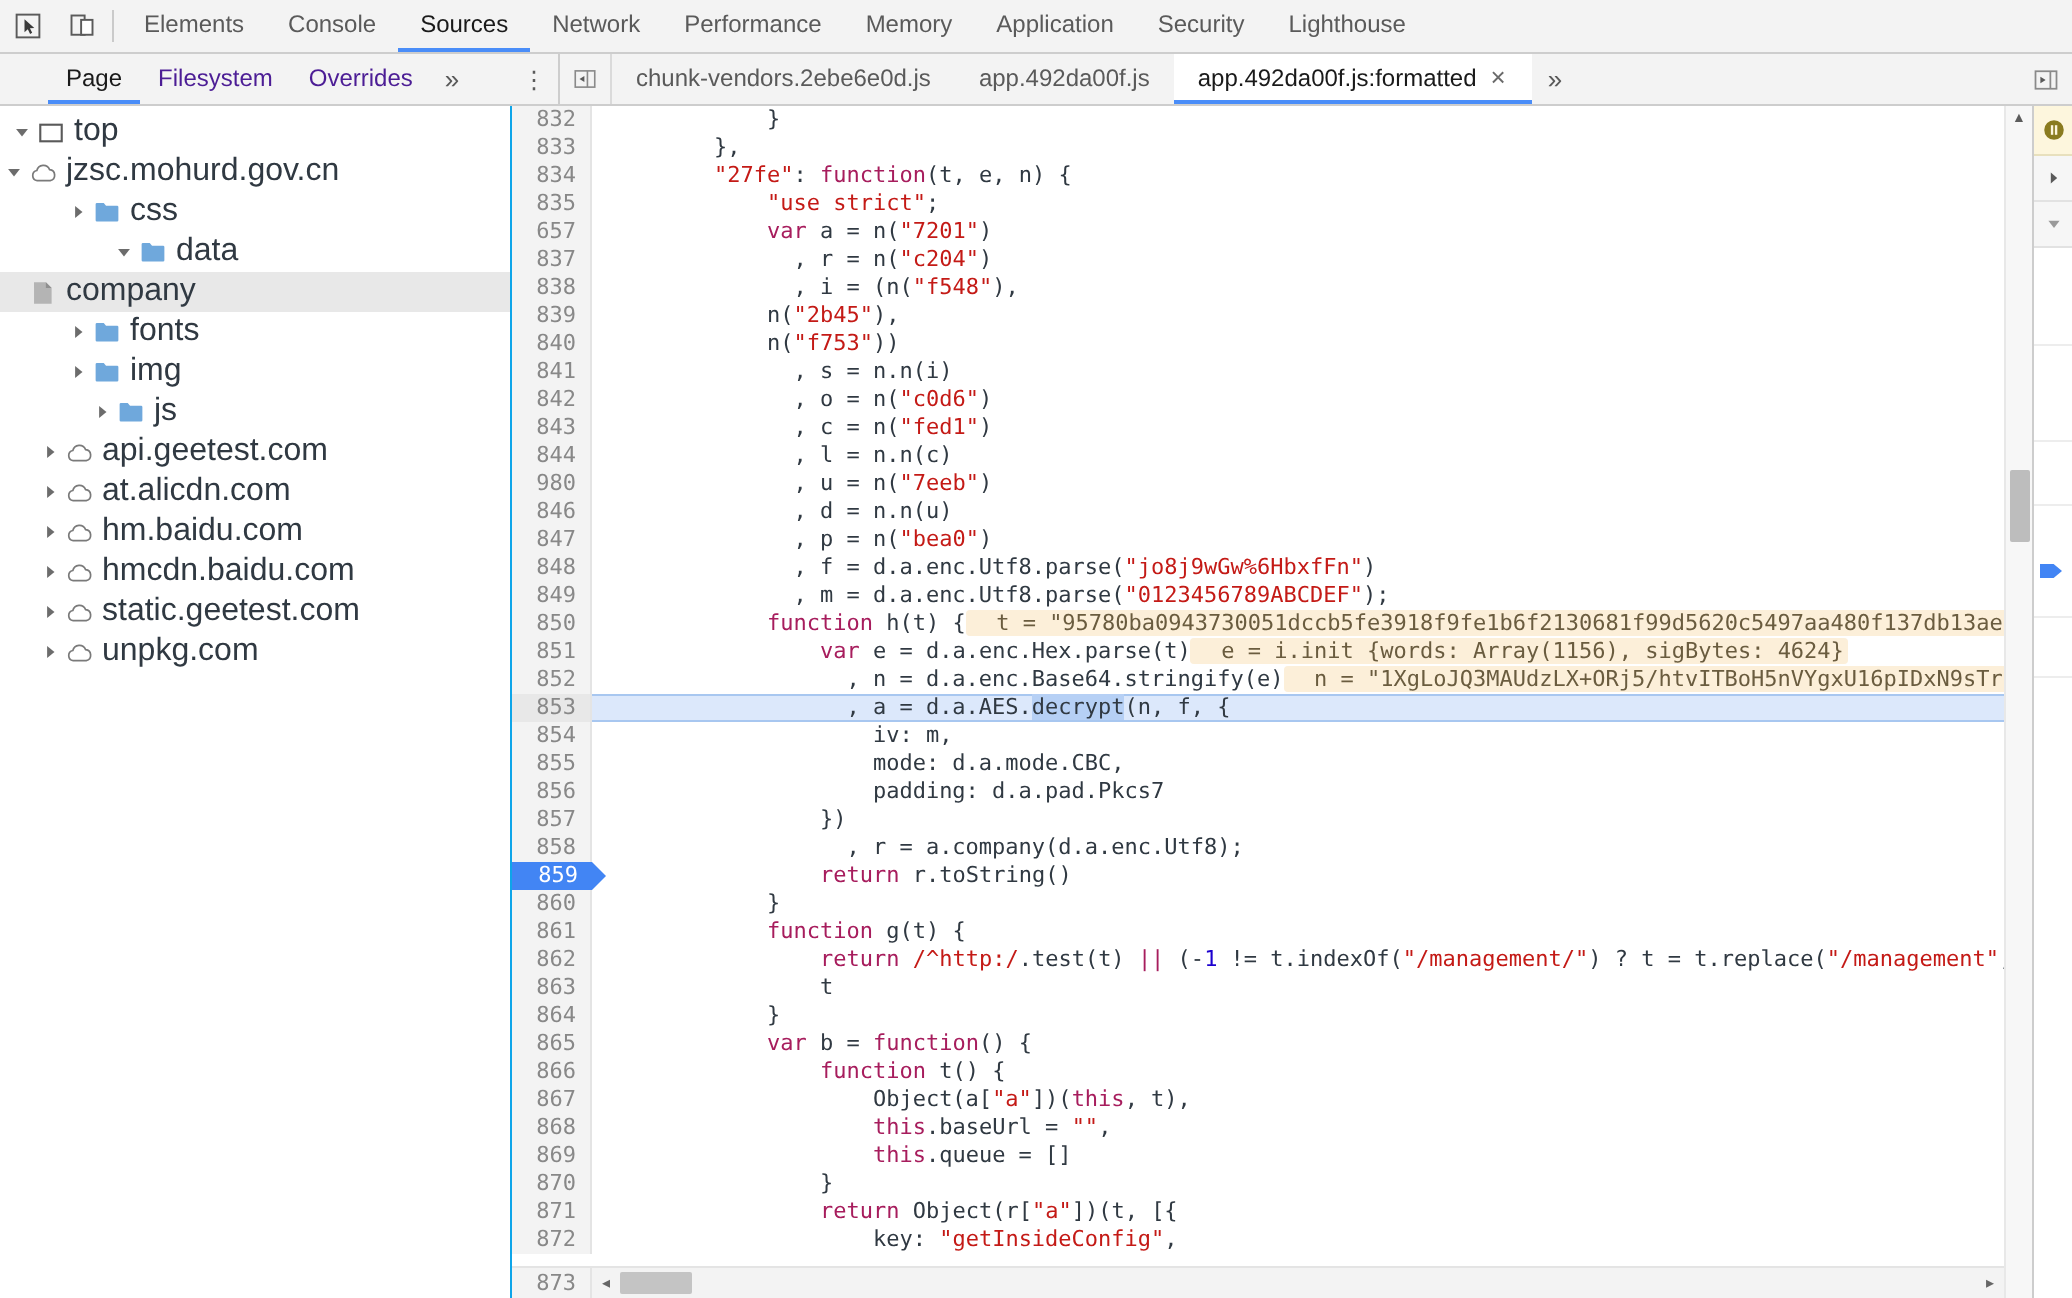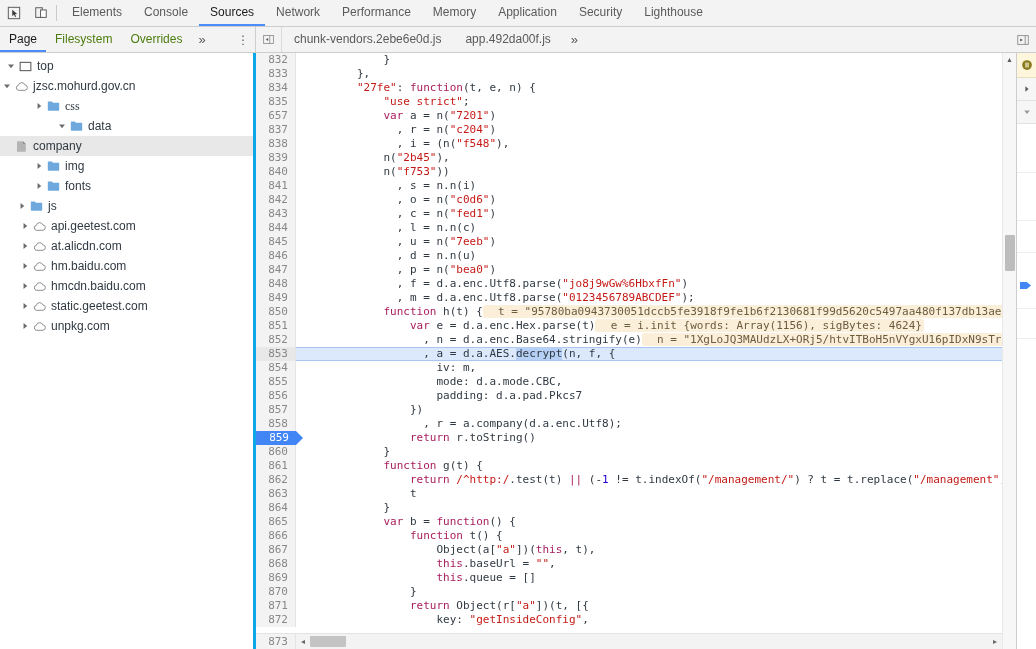--- a/index.html
+++ b/index.html
@@ -75,27 +75,28 @@
     background: #f3f3f3;
     border-bottom: 1px solid #cdcdcd;
   }
   .nav-tabs-bar {
     width: 256px;
     min-width: 256px;
     display: flex;
     align-items: stretch;
     border-right: 1px solid #cdcdcd;
     background: #f3f3f3;
+    margin-left: 24px;
   }
   .nav-tab {
     padding: 0 9px;
     display: flex;
     align-items: center;
     font-size: 12px;
-    color: #4d7c0f;
+    color: #4c1d95;
     cursor: pointer;
     white-space: nowrap;
     border-bottom: 2px solid transparent;
   }
   .nav-tab.selected {
     color: #1a1a1a;
     border-bottom: 2px solid #4a8df8;
   }
   .nav-more {
     padding: 0 7px;
@@ -177,24 +178,24 @@
     flex: 1;
     display: flex;
     min-height: 0;
   }
 
   
   .navigator {
     width: 256px;
     min-width: 256px;
     background: #ffffff;
-    border-right: 3px solid #0ea5e9;
+    border-right: 1px solid #0ea5e9;
     overflow: hidden;
     padding-top: 3px;
-    font-size: 12px;
+    font-size: 16px;
   }
   .tree-row {
     height: 20px;
     display: flex;
     align-items: center;
     white-space: nowrap;
     cursor: pointer;
     padding-right: 4px;
   }
   .tree-row.selected { background: #e8e8e8; }
@@ -500,20 +501,24 @@
           <line x1="9.5" y1="3" x2="9.5" y2="13" stroke="#8a8a8a" stroke-width="1"></line>
           <path d="M7.6 6.2 L4.6 8 L7.6 9.8 Z" fill="#5a5a5a"></path>
         </svg>
       </div>
       <div class="editor-tab">
         <span>chunk-vendors.2ebe6e0d.js</span>
       </div>
       <div class="editor-tab">
         <span>app.492da00f.js</span>
       </div>
+      <div class="editor-tab selected">
+        <span>app.492da00f.js:formatted</span>
+        <span class="tab-close">×</span>
+      </div>
       <div class="etab-overflow">
         <span>»</span>
       </div>
       <div class="etab-right">
         <div style="display:flex;align-items:center;justify-content:center;cursor:pointer;">
           <svg width="14" height="14" viewBox="0 0 16 16">
             <rect x="2" y="3" width="12" height="10" fill="none" stroke="#8a8a8a" stroke-width="1"></rect>
             <line x1="10.5" y1="3" x2="10.5" y2="13" stroke="#8a8a8a" stroke-width="1"></line>
             <path d="M4.8 6.2 L7.8 8 L4.8 9.8 Z" fill="#5a5a5a"></path>
           </svg>
@@ -544,21 +549,21 @@
               <path d="M1.3 3.2 L8.7 3.2 L5 7.8 Z" fill="#6c6c6c"></path>
             </svg>
           </span>
           <span class="tree-ico">
             <svg width="14" height="11" viewBox="0 0 18 13">
               <path d="M4.6 11.4 A3.3 3.3 0 0 1 4.4 4.9 A4.3 4.3 0 0 1 12.6 4.3 A3.6 3.6 0 0 1 13 11.4 Z" fill="none" stroke="#7a7a7a" stroke-width="1.1" stroke-linejoin="round"></path>
             </svg>
           </span>
           <span class="tree-label">jzsc.mohurd.gov.cn</span>
         </div>
-        <div class="tree-row" style="padding-left: 32px; font-family: Liberation Serif, serif;">
+        <div class="tree-row" style="padding-left: 32px;">
           <span class="twisty">
             <svg width="8" height="8" viewBox="0 0 10 10">
               <path d="M3.2 1.3 L7.8 5 L3.2 8.7 Z" fill="#6c6c6c"></path>
             </svg>
           </span>
           <span class="tree-ico">
             <svg width="13" height="12" viewBox="0 0 16 14">
               <path d="M1 2.2 A0.8 0.8 0 0 1 1.8 1.4 L6 1.4 L7.4 3.1 L14.2 3.1 A0.8 0.8 0 0 1 15 3.9 L15 12 A0.8 0.8 0 0 1 14.2 12.8 L1.8 12.8 A0.8 0.8 0 0 1 1 12 Z" fill="#6fa8dc"></path>
             </svg>
           </span>
@@ -591,36 +596,36 @@
           <span class="twisty">
             <svg width="8" height="8" viewBox="0 0 10 10">
               <path d="M3.2 1.3 L7.8 5 L3.2 8.7 Z" fill="#6c6c6c"></path>
             </svg>
           </span>
           <span class="tree-ico">
             <svg width="13" height="12" viewBox="0 0 16 14">
               <path d="M1 2.2 A0.8 0.8 0 0 1 1.8 1.4 L6 1.4 L7.4 3.1 L14.2 3.1 A0.8 0.8 0 0 1 15 3.9 L15 12 A0.8 0.8 0 0 1 14.2 12.8 L1.8 12.8 A0.8 0.8 0 0 1 1 12 Z" fill="#6fa8dc"></path>
             </svg>
           </span>
-          <span class="tree-label">img</span>
+          <span class="tree-label">fonts</span>
         </div>
         <div class="tree-row" style="padding-left: 32px;">
           <span class="twisty">
             <svg width="8" height="8" viewBox="0 0 10 10">
               <path d="M3.2 1.3 L7.8 5 L3.2 8.7 Z" fill="#6c6c6c"></path>
             </svg>
           </span>
           <span class="tree-ico">
             <svg width="13" height="12" viewBox="0 0 16 14">
               <path d="M1 2.2 A0.8 0.8 0 0 1 1.8 1.4 L6 1.4 L7.4 3.1 L14.2 3.1 A0.8 0.8 0 0 1 15 3.9 L15 12 A0.8 0.8 0 0 1 14.2 12.8 L1.8 12.8 A0.8 0.8 0 0 1 1 12 Z" fill="#6fa8dc"></path>
             </svg>
           </span>
-          <span class="tree-label">fonts</span>
-        </div>
-        <div class="tree-row" style="padding-left: 15px;">
+          <span class="tree-label">img</span>
+        </div>
+        <div class="tree-row" style="padding-left: 44px;">
           <span class="twisty">
             <svg width="8" height="8" viewBox="0 0 10 10">
               <path d="M3.2 1.3 L7.8 5 L3.2 8.7 Z" fill="#6c6c6c"></path>
             </svg>
           </span>
           <span class="tree-ico">
             <svg width="13" height="12" viewBox="0 0 16 14">
               <path d="M1 2.2 A0.8 0.8 0 0 1 1.8 1.4 L6 1.4 L7.4 3.1 L14.2 3.1 A0.8 0.8 0 0 1 15 3.9 L15 12 A0.8 0.8 0 0 1 14.2 12.8 L1.8 12.8 A0.8 0.8 0 0 1 1 12 Z" fill="#6fa8dc"></path>
             </svg>
           </span>
@@ -714,21 +719,21 @@
           <div class="code-line"><div class="ln">835</div><div class="src">            <span class="str">"use strict"</span>;</div></div>
           <div class="code-line"><div class="ln">657</div><div class="src">            <span class="kw">var</span> a = n(<span class="str">"7201"</span>)</div></div>
           <div class="code-line"><div class="ln">837</div><div class="src">              , r = n(<span class="str">"c204"</span>)</div></div>
           <div class="code-line"><div class="ln">838</div><div class="src">              , i = (n(<span class="str">"f548"</span>),</div></div>
           <div class="code-line"><div class="ln">839</div><div class="src">            n(<span class="str">"2b45"</span>),</div></div>
           <div class="code-line"><div class="ln">840</div><div class="src">            n(<span class="str">"f753"</span>))</div></div>
           <div class="code-line"><div class="ln">841</div><div class="src">              , s = n.n(i)</div></div>
           <div class="code-line"><div class="ln">842</div><div class="src">              , o = n(<span class="str">"c0d6"</span>)</div></div>
           <div class="code-line"><div class="ln">843</div><div class="src">              , c = n(<span class="str">"fed1"</span>)</div></div>
           <div class="code-line"><div class="ln">844</div><div class="src">              , l = n.n(c)</div></div>
-          <div class="code-line"><div class="ln">845</div><div class="src">              , u = n(<span class="str">"7eeb"</span>)</div></div>
+          <div class="code-line"><div class="ln">980</div><div class="src">              , u = n(<span class="str">"7eeb"</span>)</div></div>
           <div class="code-line"><div class="ln">846</div><div class="src">              , d = n.n(u)</div></div>
           <div class="code-line"><div class="ln">847</div><div class="src">              , p = n(<span class="str">"bea0"</span>)</div></div>
           <div class="code-line"><div class="ln">848</div><div class="src">              , f = d.a.enc.Utf8.parse(<span class="str">"jo8j9wGw%6HbxfFn"</span>)</div></div>
           <div class="code-line"><div class="ln">849</div><div class="src">              , m = d.a.enc.Utf8.parse(<span class="str">"0123456789ABCDEF"</span>);</div></div>
           <div class="code-line"><div class="ln">850</div><div class="src">            <span class="kw">function</span> h(t) {<span class="hint">  t = "95780ba0943730051dccb5fe3918f9fe1b6f2130681f99d5620c5497aa480f137db13ae1f072(</span></div></div>
           <div class="code-line"><div class="ln">851</div><div class="src">                <span class="kw">var</span> e = d.a.enc.Hex.parse(t)<span class="hint">  e = i.init {words: Array(1156), sigBytes: 4624}</span></div></div>
           <div class="code-line"><div class="ln">852</div><div class="src">                  , n = d.a.enc.Base64.stringify(e)<span class="hint">  n = "1XgLoJQ3MAUdzLX+ORj5/htvITBoH5nVYgxU16pIDxN9sTrh8HIJ</span></div></div>
           <div class="code-line exec"><div class="ln">853</div><div class="src">                  , a = d.a.AES.<span class="sel">decrypt</span>(n, f, {</div></div>
           <div class="code-line"><div class="ln">854</div><div class="src">                    iv: m,</div></div>
           <div class="code-line"><div class="ln">855</div><div class="src">                    mode: d.a.mode.CBC,</div></div>

